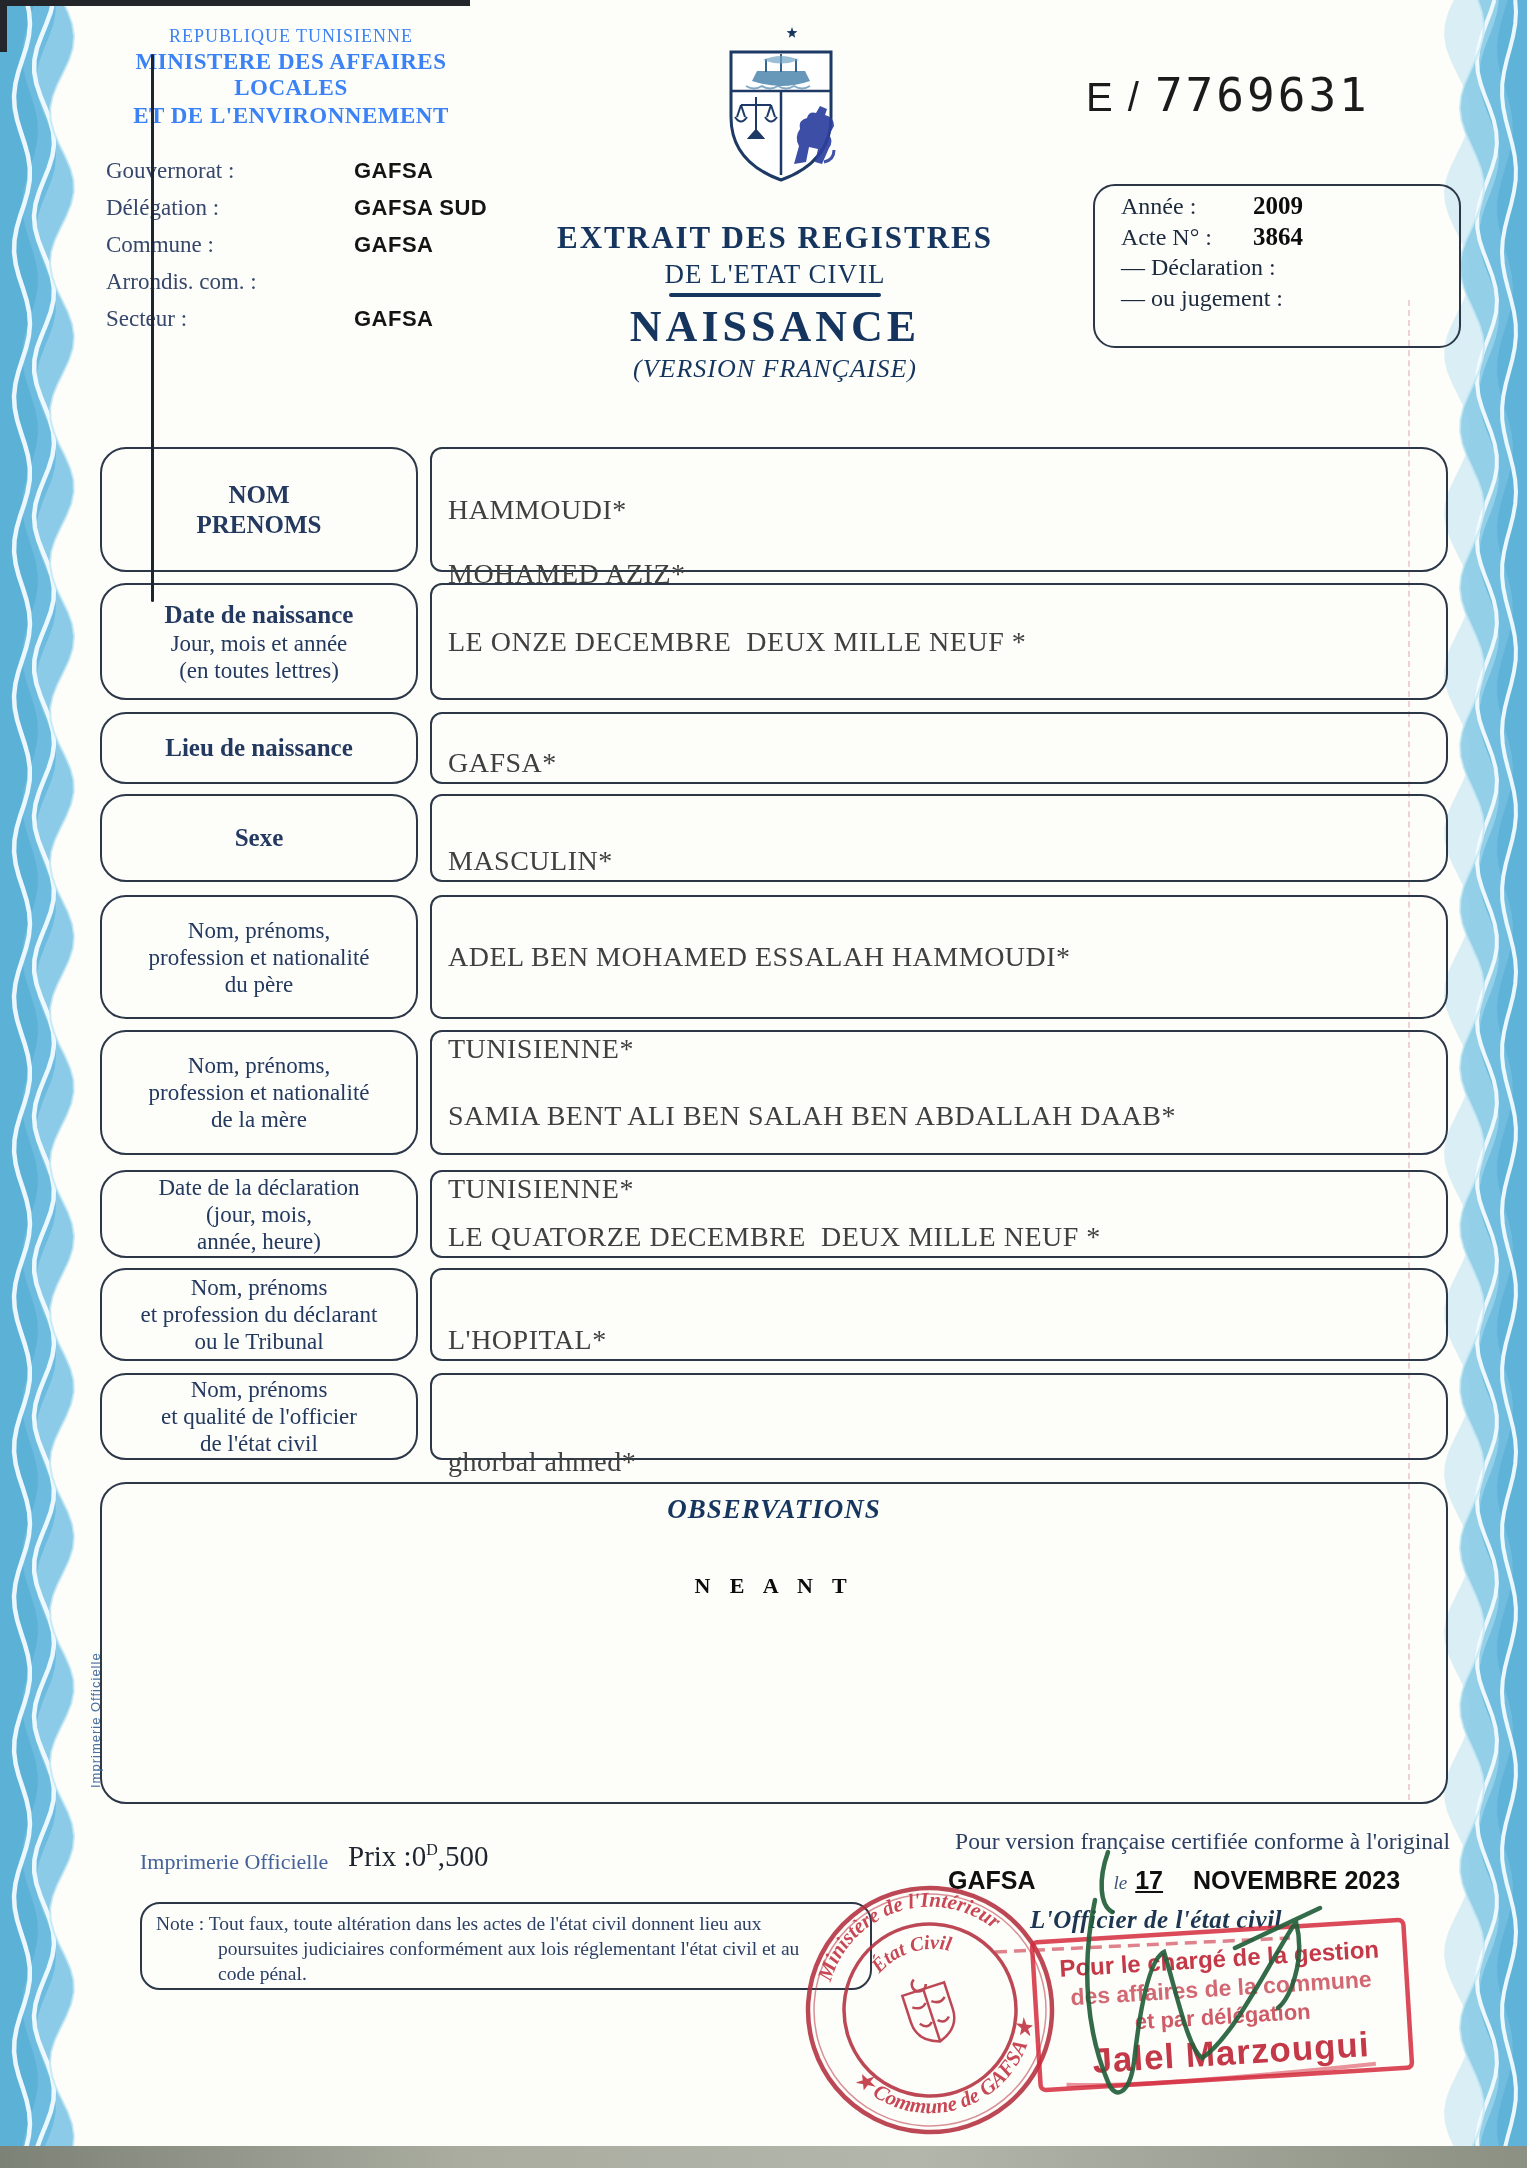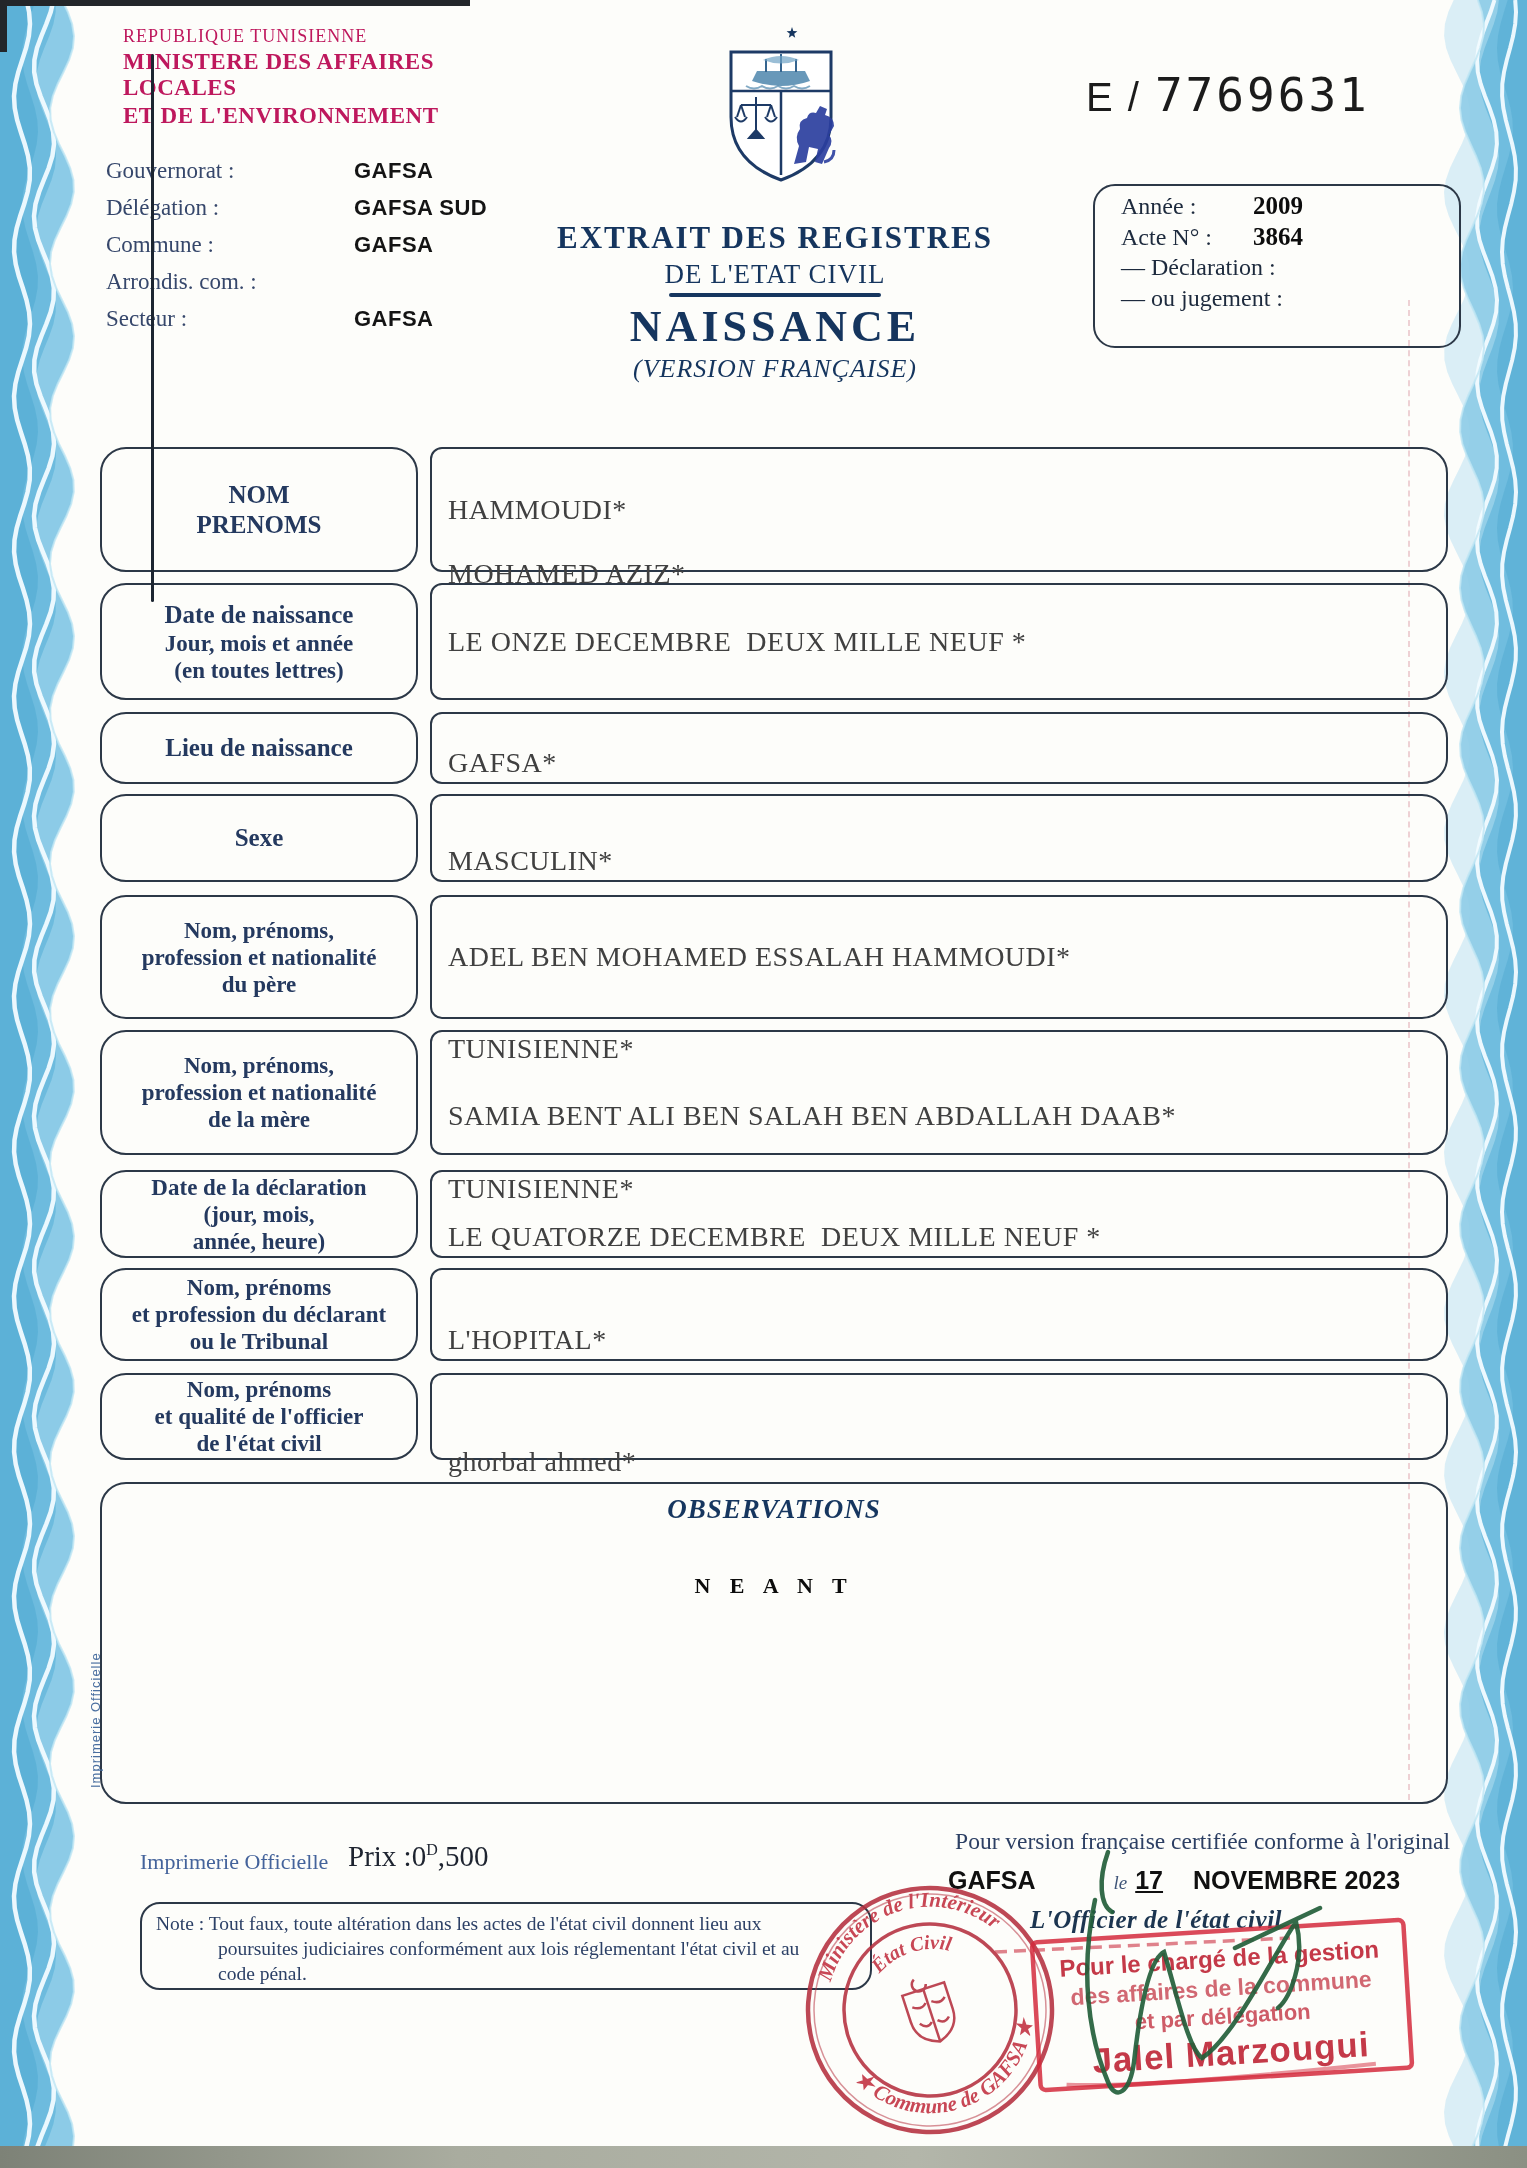--- a/index.html
+++ b/index.html
@@ -14,21 +14,21 @@
   #top-edge{left:0;top:0;width:470px;height:6px;background:#23262a;z-index:8;}
   #top-corner{left:0;top:0;width:7px;height:52px;background:#23262a;z-index:8;}
   #bottom-strip{left:0;bottom:0;width:1527px;height:22px;z-index:8;
     background:linear-gradient(90deg,#7d8277,#a9ac9f 30%,#b3b6aa 60%,#8b9083);}
   
   #border-left{left:0;top:0;z-index:1;}
   #border-right{right:0;top:0;z-index:1;}
   #perforation{left:1408px;top:300px;height:1500px;width:0;border-left:2px dashed rgba(205,110,125,.30);z-index:1;}
   #pen-line{left:151px;top:54px;width:2.5px;height:548px;background:#1c2531;border-radius:2px;z-index:3;}
   
-  .hdr-left{left:123px;top:26px;width:392px;text-align:left;color:#be185d;z-index:2;}
+  .hdr-left{left:95px;top:26px;width:392px;text-align:center;color:#3b82f6;z-index:2;}
   .hdr-republic{font-size:18px;letter-spacing:1px;}
   .hdr-ministry{font-size:23px;font-weight:bold;letter-spacing:.5px;line-height:26px;margin-top:2px;}
   .admin{left:106px;top:158px;width:430px;z-index:2;}
   .admin-row{height:37px;display:flex;align-items:baseline;}
   .admin-label{font-size:23px;color:#36476b;width:248px;flex:none;}
   .admin-value{font-family:"Liberation Sans","DejaVu Sans",sans-serif;font-weight:bold;font-size:22px;color:#141414;letter-spacing:.5px;}
   #coat-of-arms{left:706px;top:12px;z-index:2;}
   .serial{left:1086px;top:68px;z-index:2;display:flex;align-items:baseline;color:#1b1b1b;}
   .serial-prefix{font-family:"Liberation Sans","DejaVu Sans",sans-serif;font-size:40px;letter-spacing:2px;}
   .serial-number{font-family:"DejaVu Sans Mono","Liberation Mono",monospace;font-size:46px;letter-spacing:3px;margin-left:14px;}
@@ -42,21 +42,21 @@
   .title-l2{font-size:27px;letter-spacing:1px;margin-top:3px;}
   .title-rule{width:212px;height:3.5px;background:#16365f;margin:3px auto 4px;border-radius:2px;}
   .title-type{font-size:44px;font-weight:bold;letter-spacing:4px;}
   .title-sub{font-size:26px;font-style:italic;margin-top:2px;letter-spacing:1px;}
   
   #form{left:100px;top:447px;width:1348px;z-index:2;}
   .form-row{display:flex;position:relative;}
   .label-box{width:318px;flex:none;border:2.5px solid #2c3847;border-radius:26px;
      display:flex;flex-direction:column;justify-content:center;align-items:center;text-align:center;
      color:#24395f;box-sizing:border-box;padding:2px 8px;}
-  .lbl-line{font-size:23px;line-height:27px;font-weight:bold;}
+  .lbl-line{font-size:23px;line-height:27px;}
   .lbl-line.b{font-weight:bold;font-size:25px;line-height:30px;}
   .value-box{flex:1;margin-left:12px;border:2.5px solid #2c3847;border-radius:12px 26px 26px 12px;position:relative;box-sizing:border-box;}
   .val{position:absolute;left:16px;font-weight:normal;font-size:28px;letter-spacing:.5px;color:#404040;white-space:pre;z-index:5;}
   .v-top{top:1px;}
   .v-mid{top:50%;transform:translateY(-50%);}
   .v-low{top:56%;}
   .v-bottom{bottom:3px;}
   .v-overlap{bottom:-20px;}
   .row-nom{height:125px;margin-bottom:11px;}
   .row-date-naissance{height:117px;margin-bottom:12px;}

